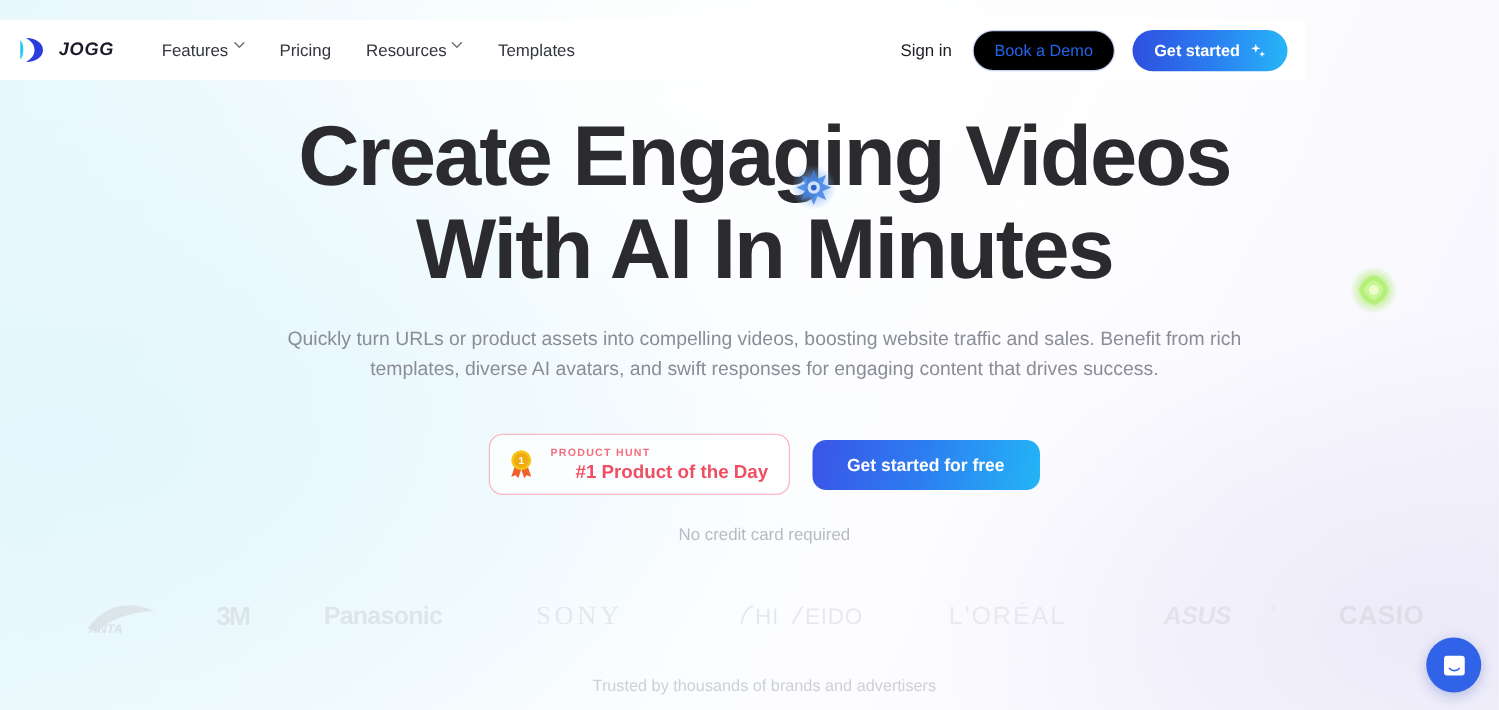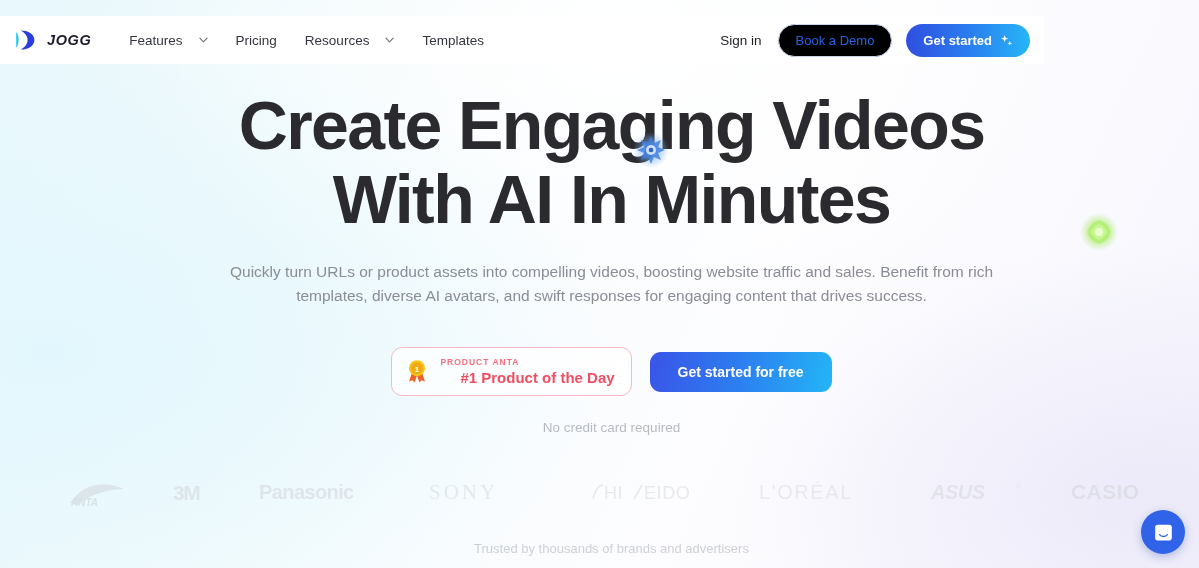--- a/index.html
+++ b/index.html
@@ -45,22 +45,21 @@
     color: #1b1b2b;
   }
   .nav-links {
     display: flex;
     align-items: center;
     margin-left: 38px;
     gap: 28px;
   }
   .nav-link {
     display: flex;
-    align-items: center;
-    gap: 16px;
+    gap: 4px;
     font-size: 13.5px;
     color: #33363d;
     cursor: pointer;
     white-space: nowrap;
   }
   .chev { width: 9px; height: 6px; display: block; opacity: .75; }
   .nav-right {
     margin-left: auto;
     display: flex;
     align-items: center;
@@ -316,21 +315,21 @@
 
     <div class="ph-badge">
       <svg class="medal" viewBox="0 0 24 25">
         <path d="M7.2 13 L4 22.4 L7.6 21.2 L9.6 23.6 L12 16.6 Z" fill="#f0622c"></path>
         <path d="M16.8 13 L20 22.4 L16.4 21.2 L14.4 23.6 L12 16.6 Z" fill="#f0622c"></path>
         <circle cx="12" cy="9.2" r="8" fill="#f5c518"></circle>
         <circle cx="12" cy="9.2" r="6" fill="#f0ab12"></circle>
         <text x="12" y="12.6" font-family="Liberation Sans, sans-serif" font-size="8" font-weight="bold" fill="#ffffff" text-anchor="middle">1</text>
       </svg>
       <div class="ph-text">
-        <span class="ph-kicker">PRODUCT ANTA</span>
+        <span class="ph-kicker">PRODUCT HUNT</span>
         <span class="ph-title">#1 Product of the Day</span>
       </div>
     </div>
 
     <button class="btn-free">Get started for free</button>
   </div>
 
   <div class="nocard">No credit card required</div>
 
   <div class="logos">

